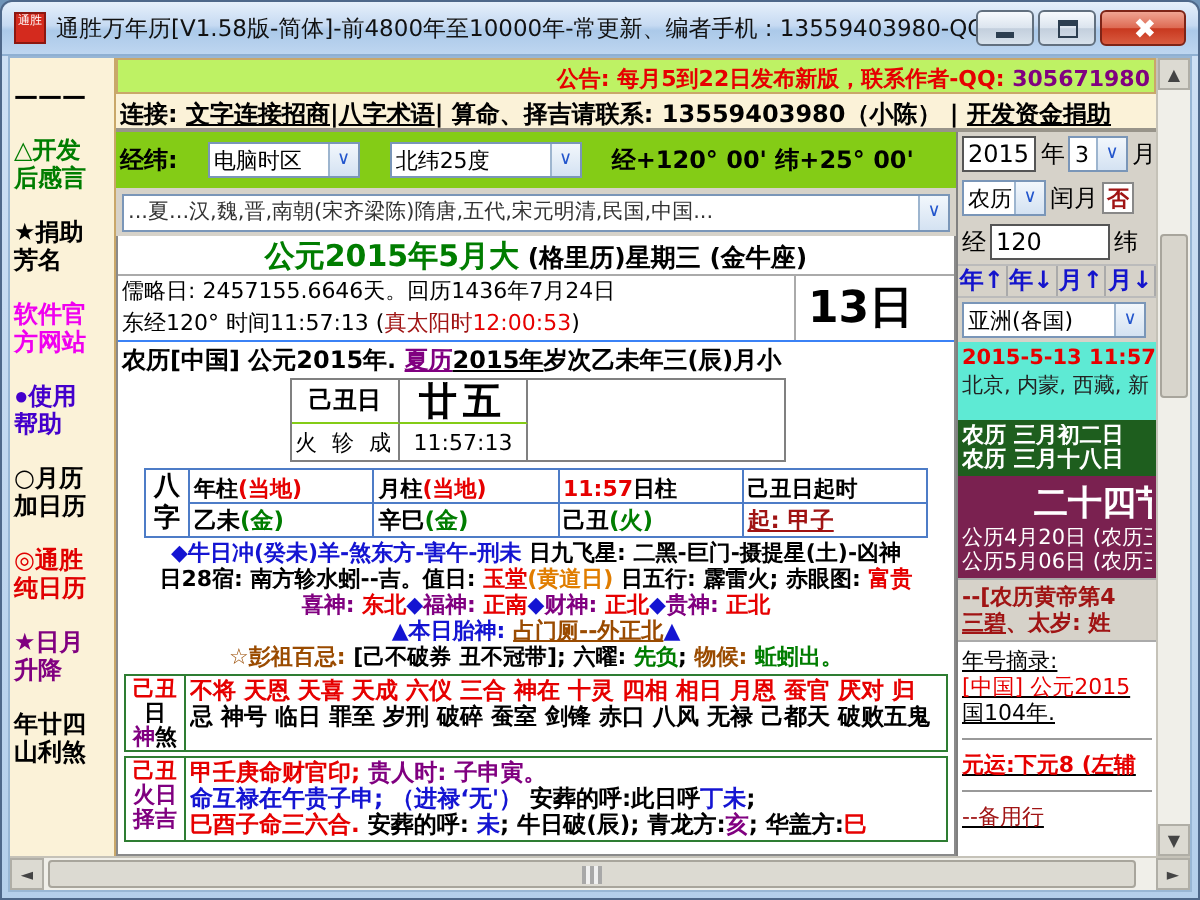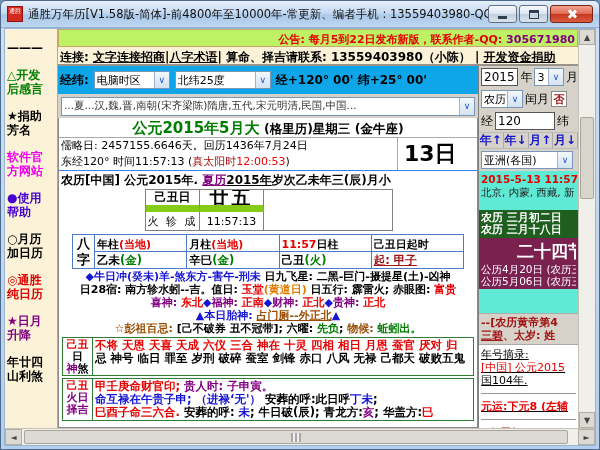--- a/index.html
+++ b/index.html
@@ -34,22 +34,22 @@
     margin:0 0 13px 2px;cursor:pointer;}
   
   .central{flex:1;display:flex;flex-direction:column;overflow:hidden;min-width:0;}
   .notice-row{height:18px;flex:0 0 auto;background:#bef264;border:1px solid #c9a769;
     font-size:11px;text-align:right;white-space:nowrap;overflow:hidden;padding:2px 2px 0 0;}
   .links-row{height:19px;flex:0 0 auto;background:#fbf2d8;border-bottom:2px solid #98948a;
     font-size:12px;white-space:nowrap;overflow:hidden;padding:2px 0 0 2px;}
   .main-row{flex:1;display:flex;overflow:hidden;min-width:0;}
   .left-col{flex:1;display:flex;flex-direction:column;min-width:0;overflow:hidden;}
   
-  .ctrl-row{height:28px;flex:0 0 auto;background:#0ea5e9;display:flex;align-items:center;
-    padding:0 2px;gap:5px;white-space:nowrap;overflow:hidden;}
+  .ctrl-row{height:28px;flex:0 0 auto;background:#84cc16;display:flex;align-items:center;
+    padding:0 2px;gap:15px;white-space:nowrap;overflow:hidden;}
   .ctrl-label{font-size:12px;font-weight:bold;}
   .combo{background:#fff;border:1px solid #7a96b8;height:18px;display:flex;align-items:center;overflow:hidden;}
   .combo-text{flex:1;font-size:11px;padding:0 2px;white-space:nowrap;overflow:hidden;}
   .combo-btn{width:15px;height:100%;border-left:1px solid #9db5cf;background:linear-gradient(#f2f7fc,#d4e2f2);
     display:flex;align-items:center;justify-content:center;font-size:9px;color:#2255cc;flex:0 0 auto;}
   .coords-text{font-size:12px;font-weight:bold;}
   .era-row{height:24px;flex:0 0 auto;background:#d6d2c9;display:flex;align-items:center;padding:0 3px;}
   .era-row .combo{flex:1;height:19px;}
   .era-row .combo-text{font-size:10.5px;color:#333;}
   
@@ -57,21 +57,21 @@
     display:flex;flex-direction:column;}
   .p-title{height:19px;flex:0 0 auto;text-align:center;font-size:12.5px;font-weight:bold;
     white-space:nowrap;overflow:hidden;padding-top:1px;}
   .p-info{height:34px;flex:0 0 auto;display:flex;border-top:1px solid #aaa;border-bottom:1px solid #3b82f6;}
   .p-info-left{flex:1;font-size:11px;line-height:16px;padding-left:2px;white-space:nowrap;overflow:hidden;}
   .p-day{width:80px;flex:0 0 auto;border-left:1px solid #aaa;font-size:22px;font-weight:bold;
     display:flex;align-items:center;padding-left:6px;}
   .p-lunar{height:17px;flex:0 0 auto;font-size:12px;padding:1px 0 0 2px;white-space:nowrap;overflow:hidden;}
   .day-table{display:grid;grid-template-columns:54px 64px 128px;grid-template-rows:22px 18px;
     border:1px solid #808080;width:248px;margin:1px 0 1px 86px;flex:0 0 auto;}
-  .dt-c{border-right:1px solid #808080;border-bottom:7px solid #84cc16;display:flex;
+  .dt-c{border-right:1px solid #808080;border-bottom:1px solid #84cc16;display:flex;
     align-items:center;justify-content:center;overflow:hidden;}
   .dt-ganzhi{font-size:12px;font-weight:bold;}
   .dt-wuxing{border-bottom:none;font-size:11px;letter-spacing:2px;}
   .dt-day{font-size:19px;font-weight:bold;letter-spacing:3px;}
   .dt-time{border-bottom:none;font-size:11px;}
   .dt-empty{grid-column:3;grid-row:1 / span 2;border-right:none;border-bottom:none;}
   .bazi{display:flex;border:1px solid #4d7cc7;margin:2px auto 1px auto;width:392px;flex:0 0 auto;}
   .bz-label{width:22px;flex:0 0 auto;border-right:1px solid #4d7cc7;font-size:13px;font-weight:bold;
     line-height:16px;display:flex;align-items:center;justify-content:center;white-space:pre-line;text-align:center;}
   .bz-col{flex:1;display:flex;flex-direction:column;border-right:1px solid #4d7cc7;min-width:0;}
@@ -99,21 +99,21 @@
     border-right:1px solid #aaa;white-space:nowrap;overflow:hidden;line-height:15px;cursor:pointer;}
   .r-datetime{color:#e60000;font-weight:bold;font-size:10.5px;padding:2px 0 0 2px;white-space:nowrap;overflow:hidden;}
   .r-regions{font-size:10.5px;padding:1px 0 0 2px;color:#222;white-space:nowrap;overflow:hidden;height:14px;}
   .r-spacer{height:11px;}
   .r-green{background:#1e5e1e;color:#fff;padding:2px;flex:0 0 auto;}
   .r-green div{font-size:11px;font-weight:bold;line-height:12px;white-space:nowrap;overflow:hidden;}
   .r-maroon{background:#7a2150;color:#fff;padding:2px;flex:0 0 auto;}
   .r-maroon-title{font-size:17px;font-weight:bold;padding-left:36px;white-space:nowrap;overflow:hidden;}
   .r-maroon div.ln{font-size:10.5px;line-height:12px;white-space:nowrap;overflow:hidden;}
   .r-greyblock{background:#d6d2c9;border-top:1px solid #aaa;border-bottom:1px solid #aaa;
-    padding:2px;flex:0 0 auto;margin-top:24px;}
+    padding:2px;flex:0 0 auto;}
   .r-greyblock .ln{font-size:11px;font-weight:bold;line-height:13px;white-space:nowrap;overflow:hidden;color:#a01414;}
   .r-white{flex:1;background:#fff;padding:3px 2px;overflow:hidden;text-decoration:underline;}
   .r-white .ln{font-size:11px;line-height:13px;white-space:nowrap;overflow:hidden;}
   .r-hr{border-top:1px solid #999;margin:6px 0;}
   
   .vscroll{width:17px;flex:0 0 auto;background:#f0efe9;border-left:1px solid #c5c2b8;
     display:flex;flex-direction:column;position:relative;}
   .v-btn{height:16px;background:#dcdad2;border:1px solid #b0aea6;font-size:8px;color:#444;
     display:flex;align-items:center;justify-content:center;flex:0 0 auto;}
   .v-track{flex:1;position:relative;}
@@ -156,21 +156,21 @@
     <div class="frame-main">
 
       <div class="sidebar-left">
         <div class="sb-item" style="color: rgb(0, 0, 0);">———</div>
         <div class="sb-item" style="color: rgb(0, 125, 0);">△开发
 后感言</div>
         <div class="sb-item" style="color: rgb(0, 0, 0);">★捐助
  芳名</div>
         <div class="sb-item" style="color: rgb(240, 0, 240);">软件官
 方网站</div>
-        <div class="sb-item" style="color: rgb(68, 0, 204);">●使用
+        <div class="sb-item" style="color: rgb(68, 0, 204); font-family: Liberation Serif, serif;">●使用
  帮助</div>
         <div class="sb-item" style="color: rgb(0, 0, 0);">○月历
 加日历</div>
         <div class="sb-item" style="color: rgb(224, 0, 0);">◎通胜
 纯日历</div>
         <div class="sb-item" style="color: rgb(128, 0, 128);">★日月
  升降</div>
         <div class="sb-item" style="color: rgb(0, 0, 0);">年廿四
 山利煞</div>
       </div>

